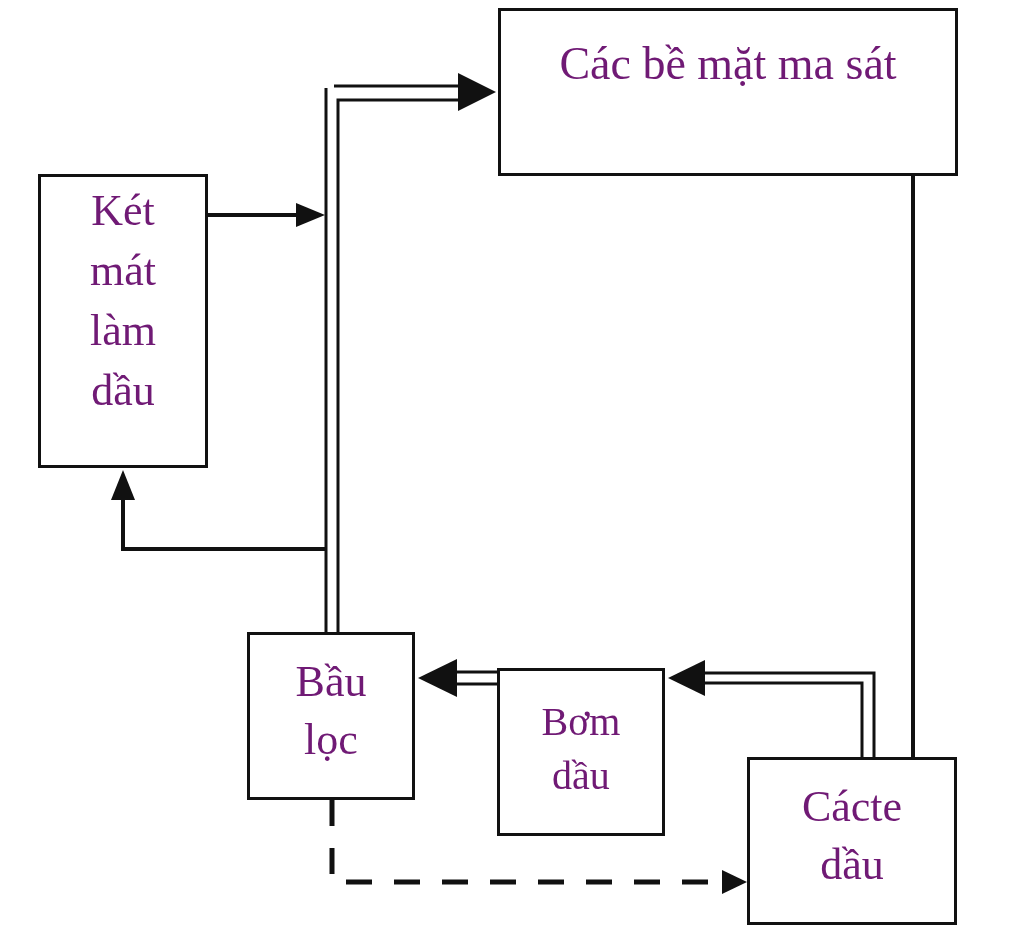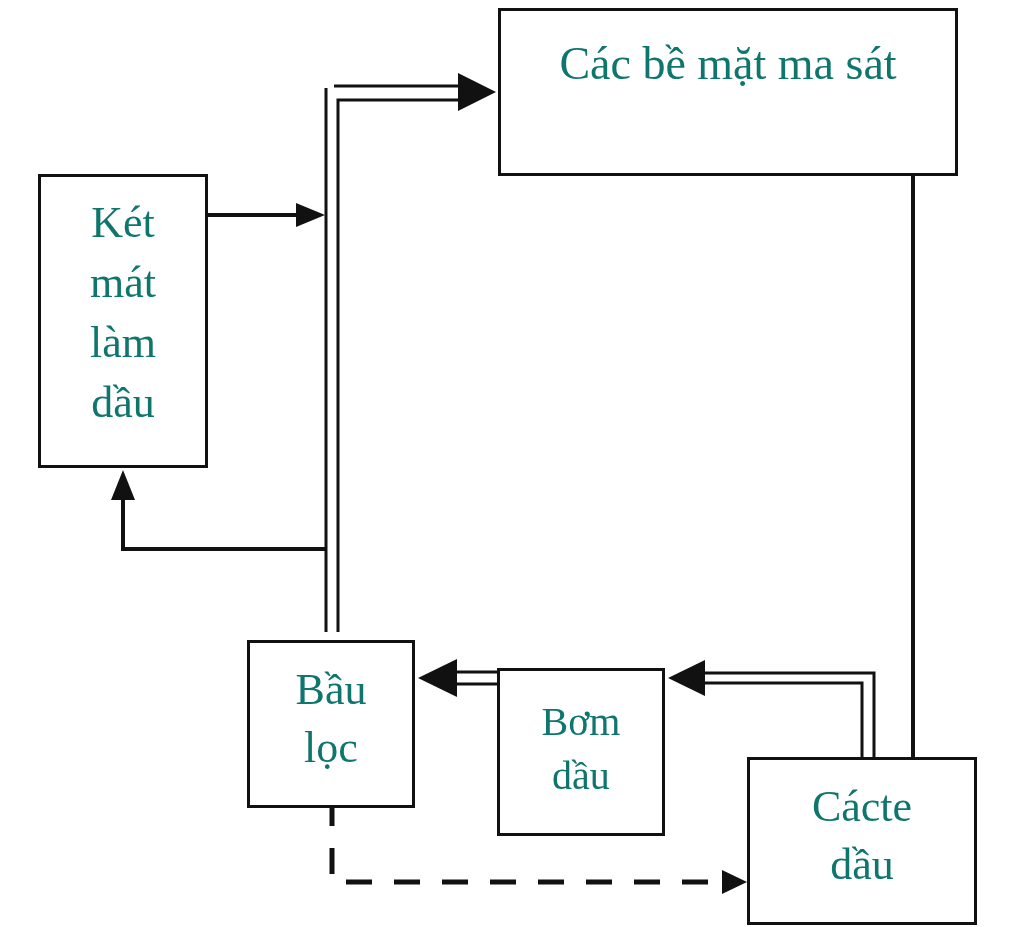--- a/index.html
+++ b/index.html
@@ -7,29 +7,29 @@
   .canvas { position: absolute; left: 0; top: 0; width: 1024px; height: 927px; }
   .node {
     position: absolute;
     box-sizing: border-box;
     border: 3px solid #111111;
     background: #ffffff;
     display: flex;
     flex-direction: column;
     align-items: center;
     font-family: "Liberation Serif", "DejaVu Serif", serif;
-    color: #0f766e;
+    color: #701a75;
     text-align: center;
   }
   .node span { display: block; white-space: nowrap; }
   #n-surfaces { left: 498px; top: 8px; width: 460px; height: 168px; font-size: 46px; line-height: 58px; padding-top: 24px; }
-  #n-cooler   { left: 38px;  top: 174px; width: 170px; height: 294px; font-size: 44px; line-height: 60px; padding-top: 16px; }
-  #n-filter   { left: 247px; top: 632px; width: 168px; height: 168px; font-size: 44px; line-height: 58px; padding-top: 18px; margin-top: 8px; }
+  #n-cooler   { left: 38px;  top: 174px; width: 170px; height: 294px; font-size: 44px; line-height: 60px; padding-top: 4px; }
+  #n-filter   { left: 247px; top: 632px; width: 168px; height: 168px; font-size: 44px; line-height: 58px; padding-top: 18px; }
   #n-pump     { left: 497px; top: 668px; width: 168px; height: 168px; font-size: 40px; line-height: 54px; padding-top: 24px; }
-  #n-sump     { left: 747px; top: 757px; width: 230px; height: 168px; font-size: 44px; line-height: 58px; padding-top: 18px; }
+  #n-sump     { left: 747px; top: 757px; width: 210px; height: 168px; font-size: 44px; line-height: 58px; padding-top: 18px; }
 </style>
 </head>
 <body>
 
 <svg class="canvas" viewBox="0 0 1024 927" xmlns="http://www.w3.org/2000/svg">
   <defs>
     <marker id="arrowhead" markerWidth="10" markerHeight="10" refX="9" refY="5" orient="auto" markerUnits="userSpaceOnUse" viewBox="0 0 10 10">
       <path d="M0,0 L10,5 L0,10 z" fill="#111"></path>
     </marker>
   </defs>

